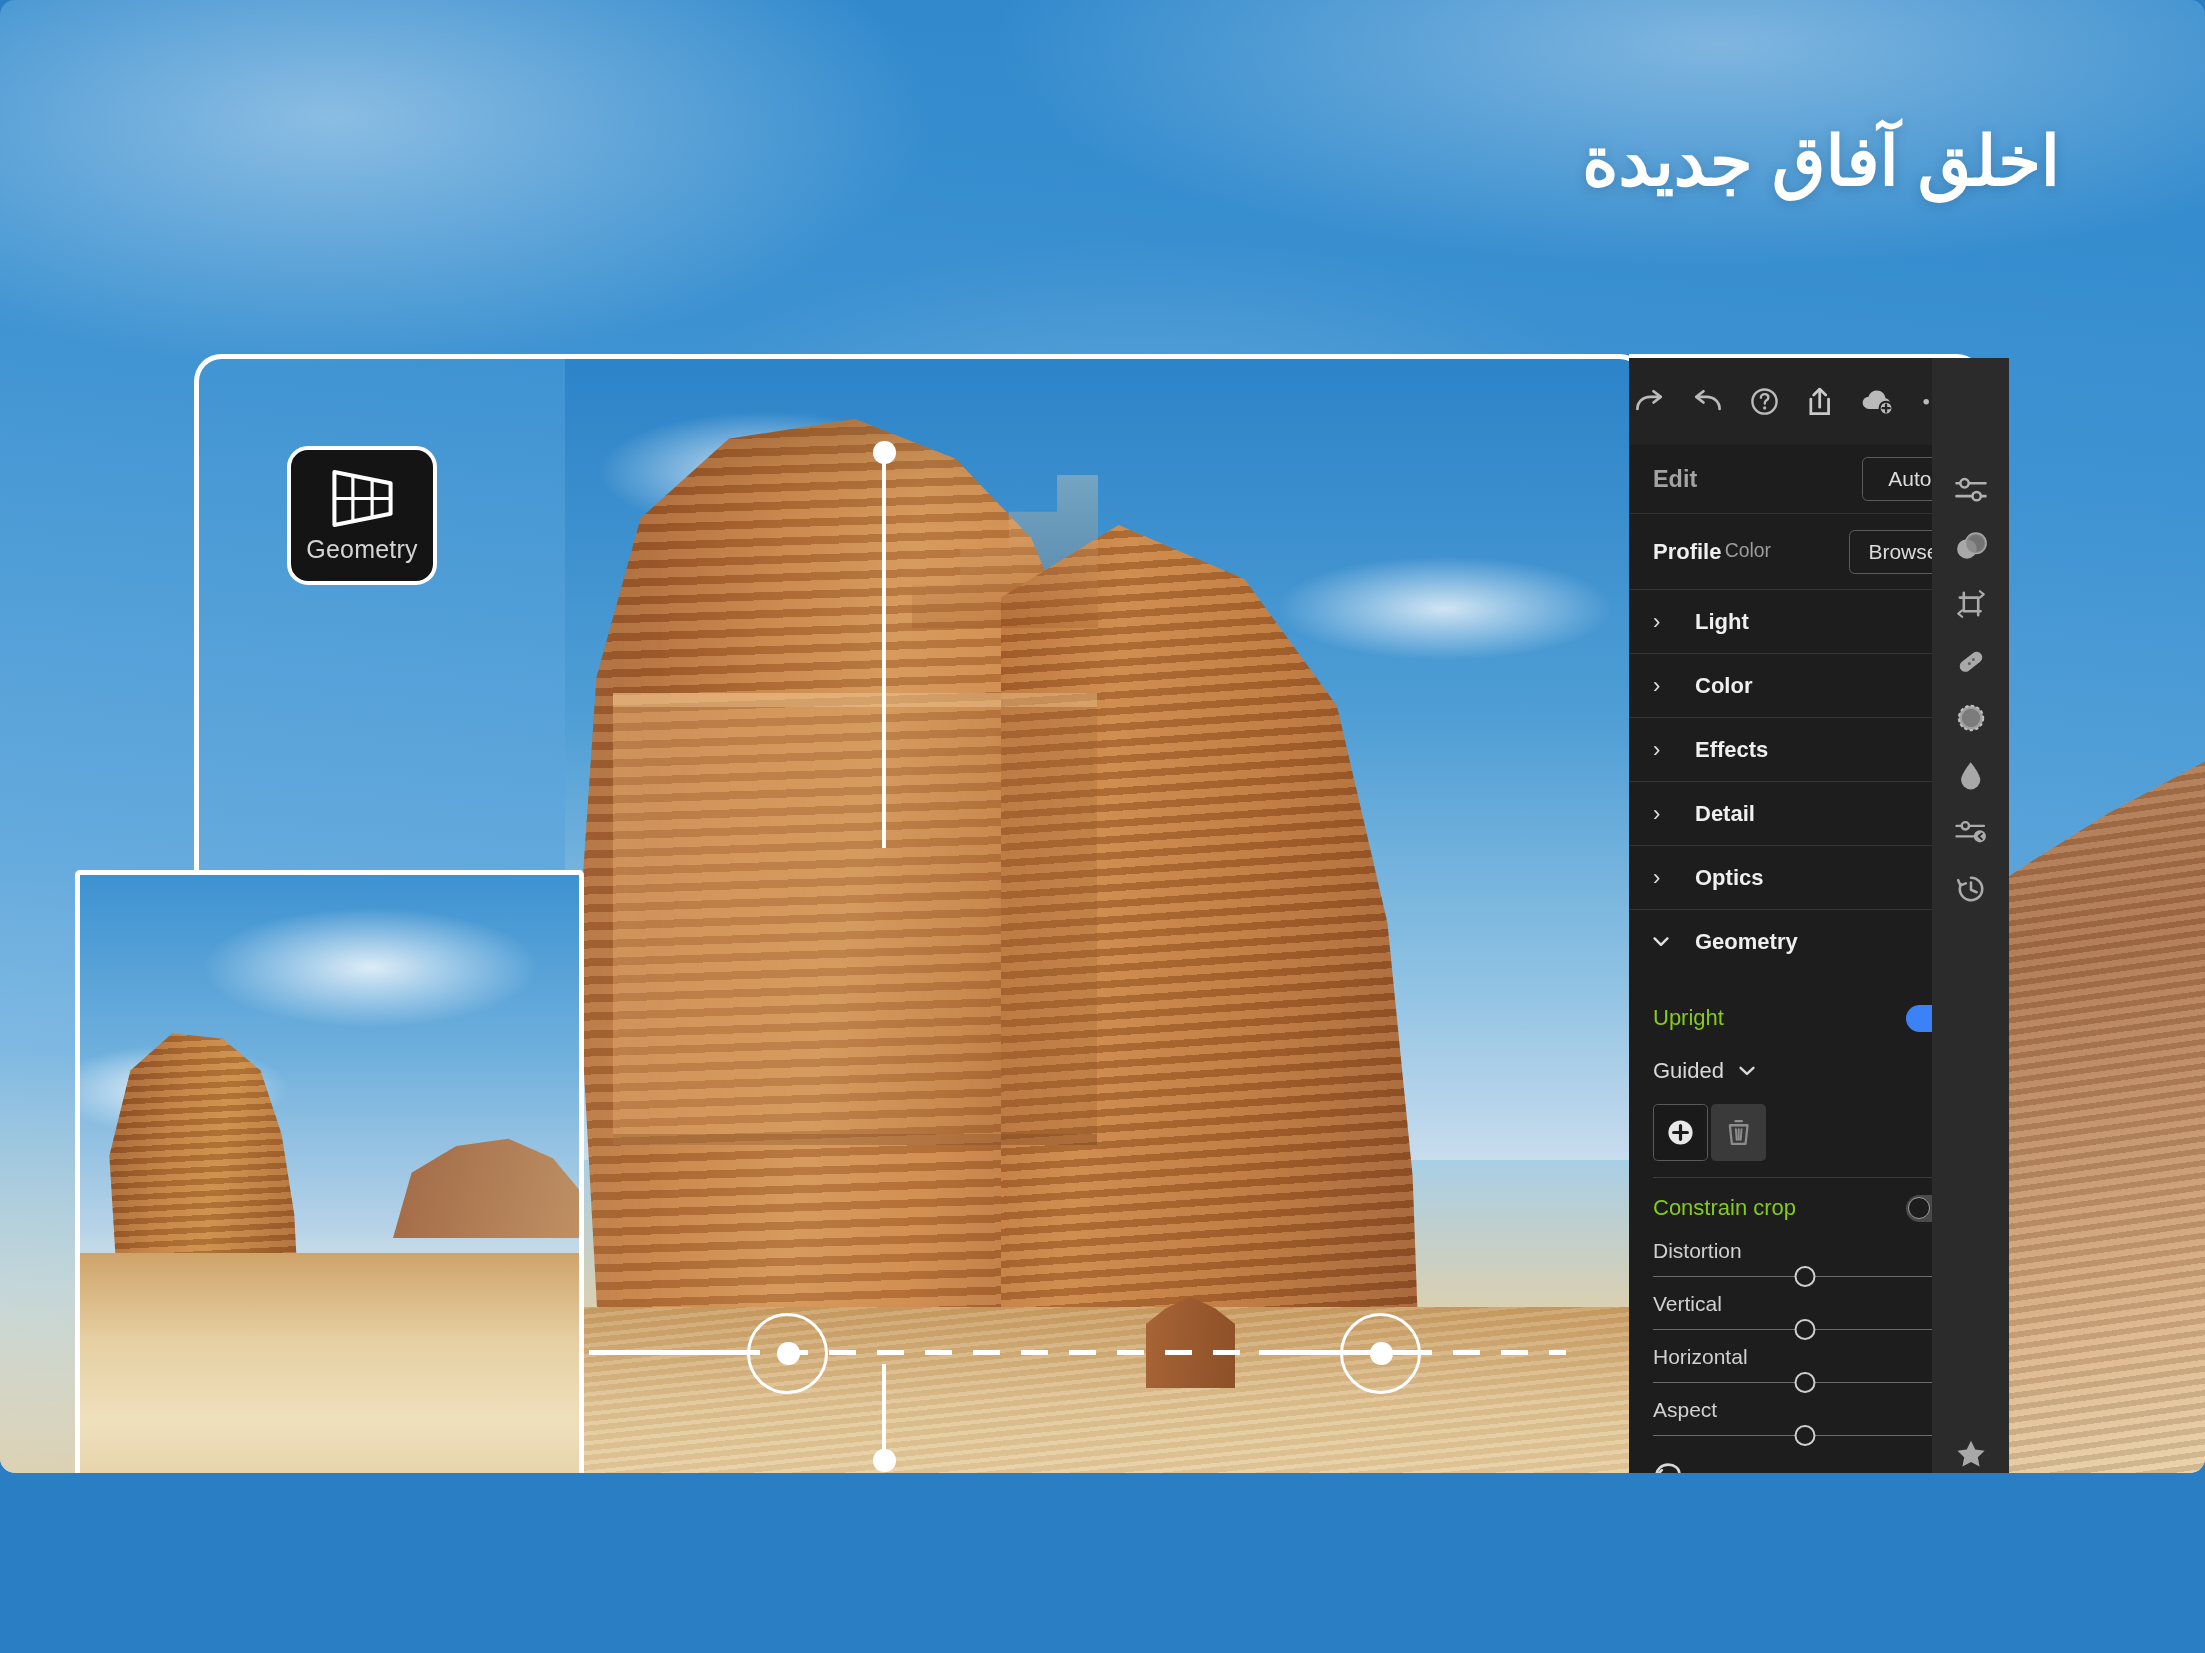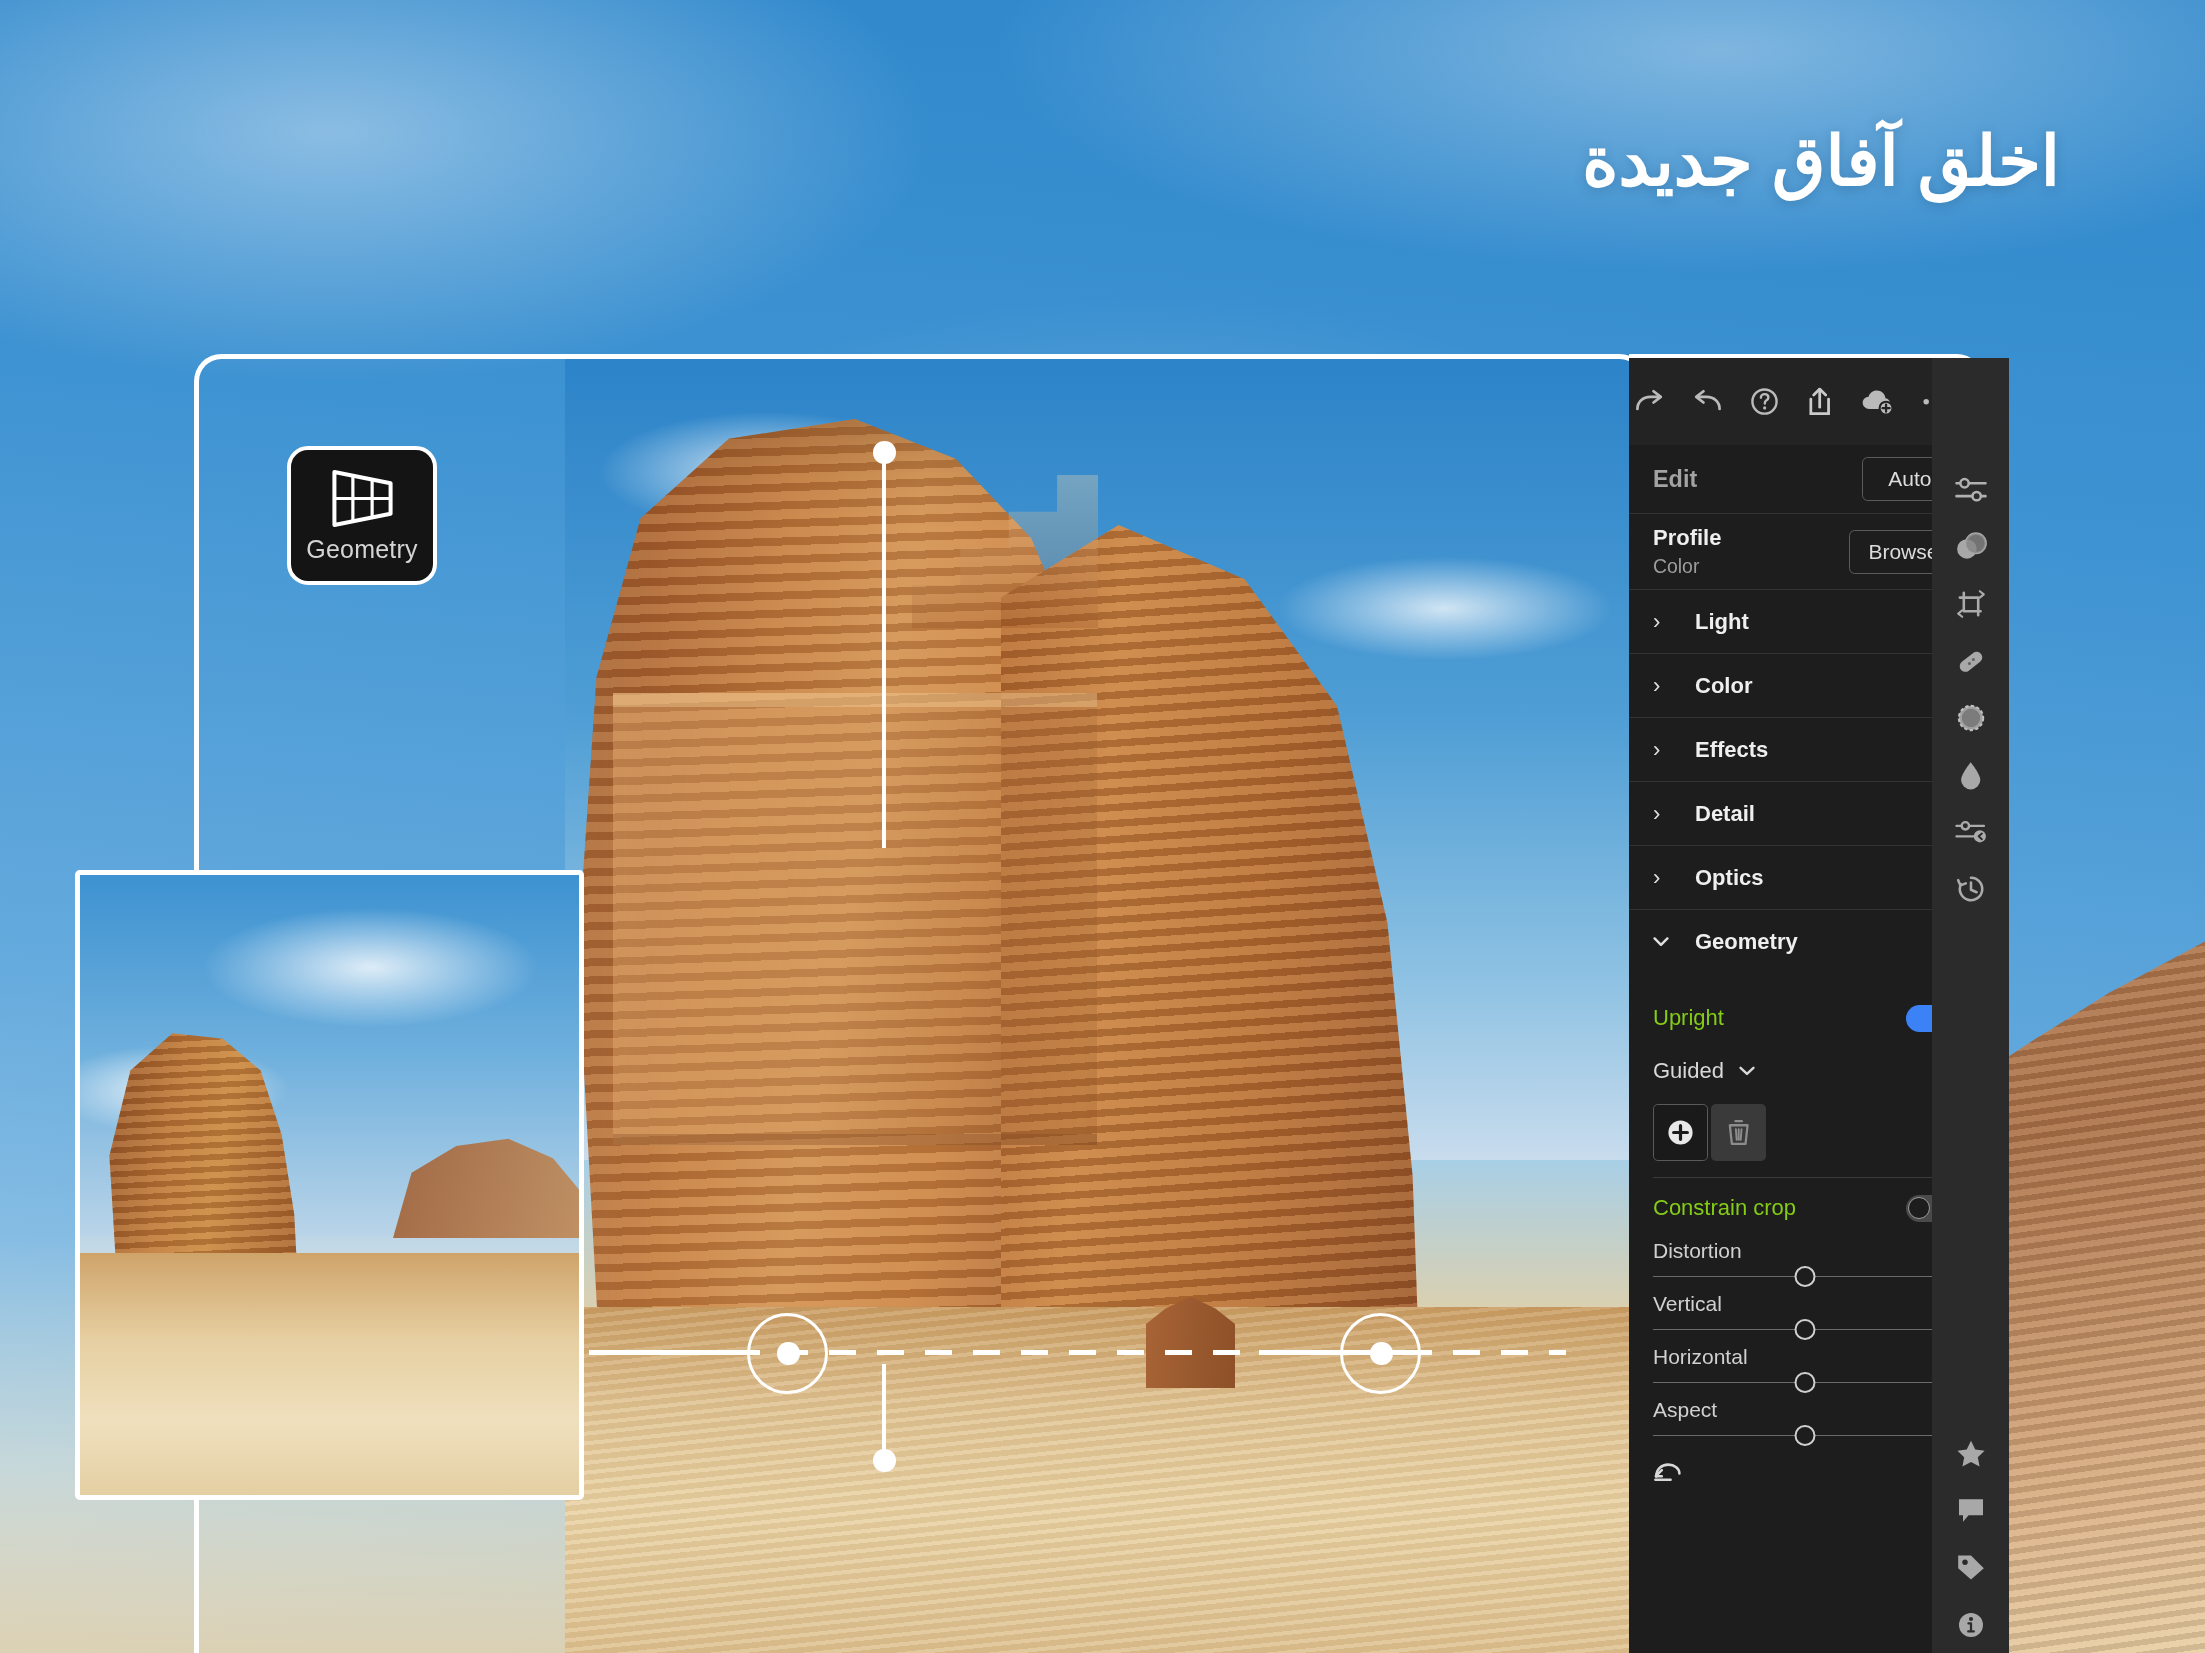--- a/index.html
+++ b/index.html
@@ -2,21 +2,21 @@
 <html style="font-size:13px"><head>
 <meta charset="utf-8">
 <style>
   * { box-sizing: border-box; margin: 0; padding: 0; }
   html, body {
     width: 2205px; height: 1653px;
     overflow: hidden;
     font-family: "Liberation Sans", sans-serif;
     background: #2a7fc4;
   }
-  #stage { position: relative; width: 2205px; height: 1653px; overflow: hidden; }
+  #stage { position: relative; width: 2205px; height: 1473px; overflow: hidden; border-radius: 15px; }
 
   
   .bg-sky {
     position: absolute; inset: 0;
     background:
       radial-gradient(ellipse 969px 404px at 15% 8%, rgba(255,255,255,.42), rgba(255,255,255,0) 62%),
       radial-gradient(ellipse 1211px 371px at 78% 3%, rgba(255,255,255,.38), rgba(255,255,255,0) 60%),
       radial-gradient(ellipse 726px 291px at 52% 30%, rgba(255,255,255,.16), rgba(255,255,255,0) 70%),
       linear-gradient(185deg, #2e87cb 0%, #3e93d2 30%, #64aadd 62%, #9cc9e8 88%, #cfe3ef 100%);
   }
@@ -209,21 +209,21 @@
     border: 0.8px solid #5b5b5b; border-radius: 5.7px;
     background: #1d1d1d; color: #dcdcdc; font-size: 21px;
     display: flex; align-items: center; justify-content: center; cursor: pointer;
     font-family: "Liberation Sans", sans-serif;
   }
   .row-profile {
     height: 76px; flex: 0 0 76px;
     display: flex; align-items: center; justify-content: space-between;
     padding: 0 22.6px 0 24px; border-bottom: 0.8px solid #333;
   }
-  .row-profile .pcol { display: flex; flex-direction: column; gap: 3.2px; }
+  .row-profile .pcol { display: flex; gap: 3.2px; }
   .row-profile .plabel { font-size: 22px; font-weight: 700; color: #efefef; }
   .row-profile .pvalue { font-size: 19.4px; color: #9d9d9d; }
 
   .acc-row {
     height: 64px; flex: 0 0 64px;
     display: flex; align-items: center; gap: 26px;
     padding-left: 24px; border-bottom: 0.8px solid #333; cursor: pointer;
   }
   .acc-row .chev { width: 16px; color: #e0e0e0; font-size: 22px; line-height: 1; }
   .acc-row .nm { font-size: 22px; font-weight: 700; color: #efefef; }

